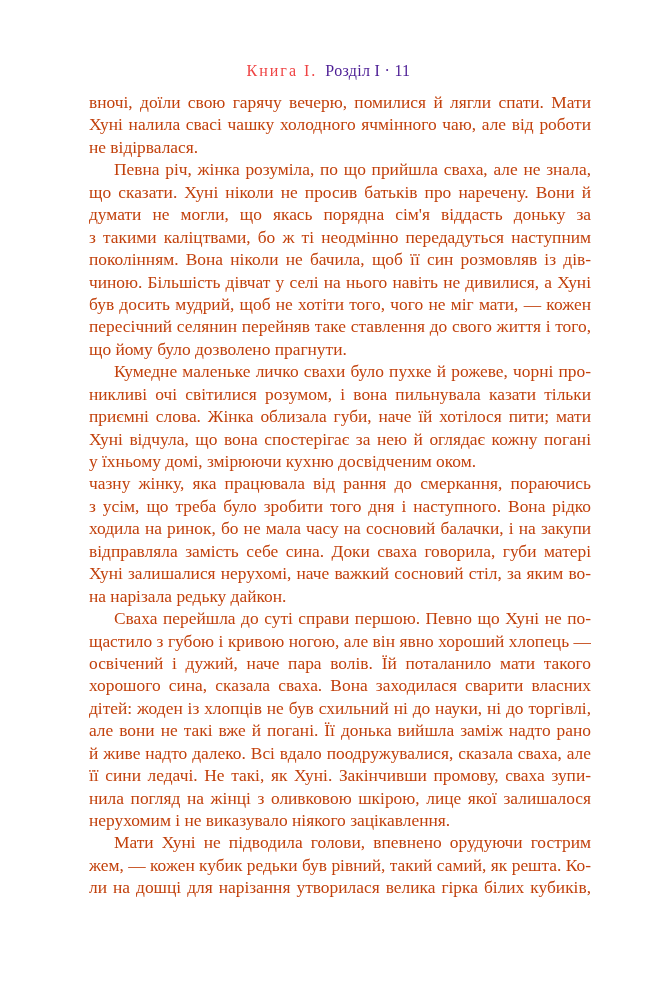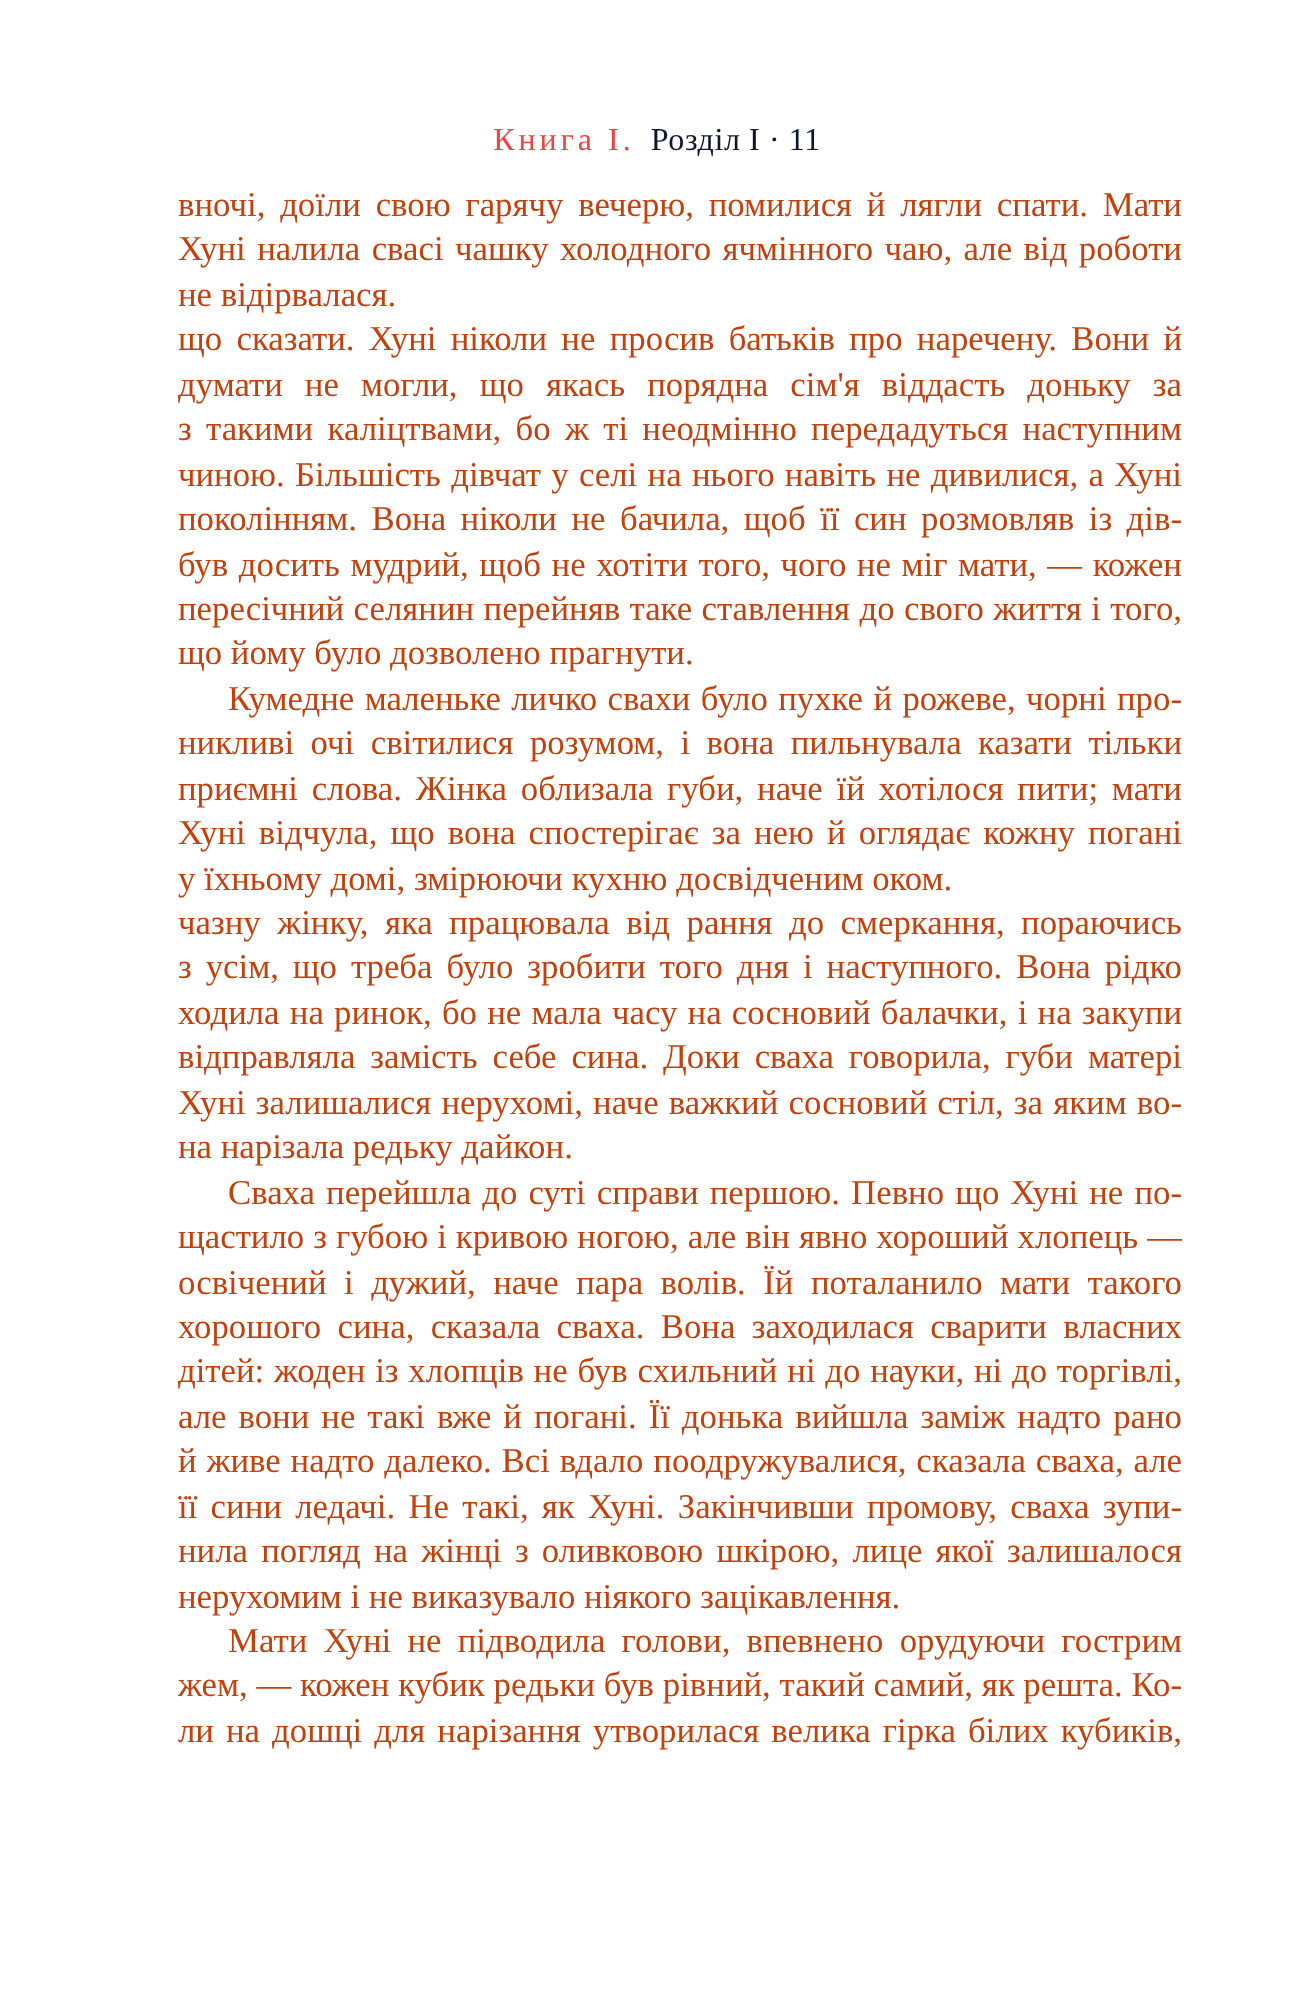--- a/index.html
+++ b/index.html
@@ -31,21 +31,21 @@
       font-family: "Liberation Serif", serif;
       font-size: 16px;
       line-height: 22px;
       white-space: nowrap;
     }
     .running-head .book {
       color: #ef4444;
       letter-spacing: 2px;
     }
     .running-head .chapter {
-      color: #0f172a;
+      color: #4c1d95;
       letter-spacing: 0.3px;
       margin-left: 4px;
     }
     .body-text {
       position: absolute;
       top: 91px;
       left: 89px;
       width: 502px;
       font-family: "Liberation Serif", serif;
       font-size: 17.4px;
@@ -78,25 +78,26 @@
     <span class="chapter">Розділ I · 11</span>
   </div>
 
   <div class="body-text" id="body-text">
       <div class="paragraph">
         <span class="line">вночі, доїли свою гарячу вечерю, помилися й лягли спати. Мати</span>
         <span class="line">Хуні налила свасі чашку холодного ячмінного чаю, але від роботи</span>
         <span class="line last">не відірвалася.</span>
       </div>
       <div class="paragraph">
+        <span class="line indent">Певна річ, жінка розуміла, по що прийшла сваха, але не знала,</span>
         <span class="line">що сказати. Хуні ніколи не просив батьків про наречену. Вони й по-</span>
         <span class="line">думати не могли, що якась порядна сім'я віддасть доньку за чоловіка</span>
         <span class="line">з такими каліцтвами, бо ж ті неодмінно передадуться наступним</span>
+        <span class="line">поколінням. Вона ніколи не бачила, щоб її син розмовляв із дів-</span>
         <span class="line">чиною. Більшість дівчат у селі на нього навіть не дивилися, а Хуні</span>
-        <span class="line">поколінням. Вона ніколи не бачила, щоб її син розмовляв із дів-</span>
         <span class="line">був досить мудрий, щоб не хотіти того, чого не міг мати, — кожен</span>
         <span class="line">пересічний селянин перейняв таке ставлення до свого життя і того,</span>
         <span class="line last">що йому було дозволено прагнути.</span>
       </div>
       <div class="paragraph">
         <span class="line indent">Кумедне маленьке личко свахи було пухке й рожеве, чорні про-</span>
         <span class="line">никливі очі світилися розумом, і вона пильнувала казати тільки</span>
         <span class="line">приємні слова. Жінка облизала губи, наче їй хотілося пити; мати</span>
         <span class="line">Хуні відчула, що вона спостерігає за нею й оглядає кожну погані</span>
         <span class="line last">у їхньому домі, змірюючи кухню досвідченим оком.</span>

